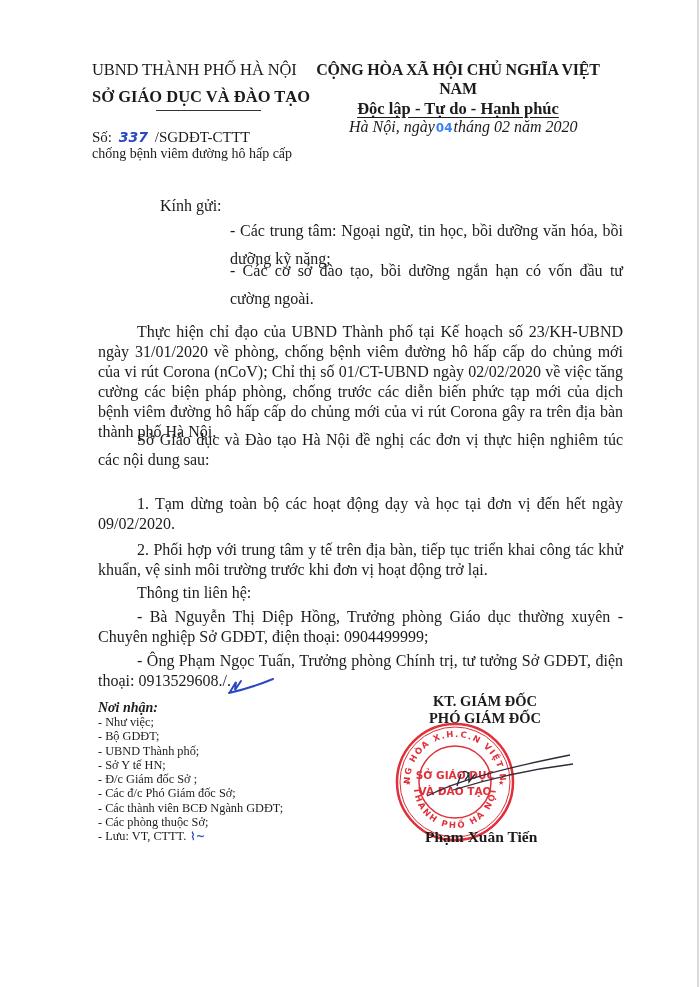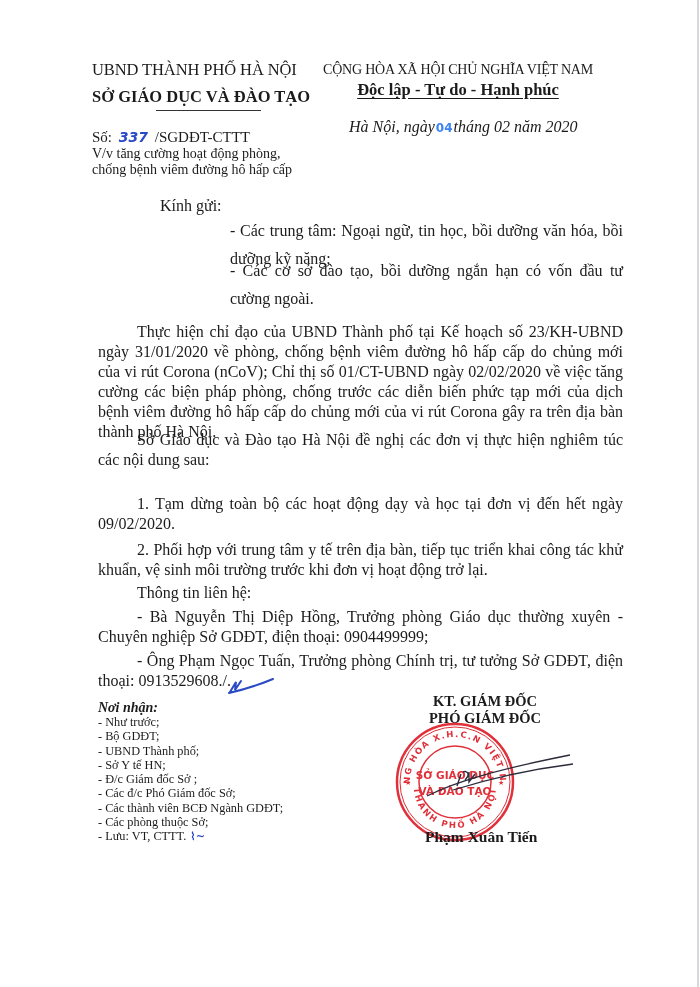--- a/index.html
+++ b/index.html
@@ -11,21 +11,21 @@
     .hl { position: absolute; left: 92px; top: 60px; width: 232px; text-align: left; }
     .hl .l1 { font-size: 16.5px; line-height: 19px; letter-spacing: -0.1px; }
     .hl .l2 { font-size: 16.5px; line-height: 20px; font-weight: bold; margin-top: 8px; }
     .hl .rule { width: 105px; height: 1px; background: #333; margin: 3px auto 0; }
     .hl .num { font-size: 15px; margin-top: 17px; line-height: 18px; }
     .hl .num .hand { font-family: "DejaVu Sans", sans-serif; font-style: italic; color: #2a49c4; font-size: 14px; font-weight: bold; margin: 0 3px; }
     .hl .subj { font-size: 14px; line-height: 16px; }
 
     
     .hr { position: absolute; left: 308px; top: 60px; width: 300px; text-align: center; }
-    .hr .l1 { font-size: 14px; font-weight: normal; line-height: 19px; letter-spacing: -0.2px; }
+    .hr .l1 { font-size: 16px; font-weight: bold; line-height: 19px; letter-spacing: -0.2px; }
     .hr .l2 { font-size: 16.5px; font-weight: bold; line-height: 21px; text-decoration: underline; text-underline-offset: 3px; }
     .date { position: absolute; left: 349px; top: 118px; font-size: 16px; font-style: italic; white-space: nowrap; }
     .date .hand { font-family: "DejaVu Sans", sans-serif; font-style: normal; color: #3b82f6; font-size: 12px; font-weight: bold; margin: 0 1px; }
 
     
     .p { position: absolute; left: 98px; width: 525px; font-size: 16px; line-height: 20px; text-align: justify; }
     .p .ind { display: inline-block; width: 39px; }
     .recip-label { position: absolute; left: 160px; top: 197px; font-size: 16px; }
     .recip { position: absolute; left: 230px; width: 393px; font-size: 16px; line-height: 28px; text-align: justify; }
 
@@ -48,21 +48,20 @@
 
 <div class="hl">
   <div class="l1">UBND THÀNH PHỐ HÀ NỘI</div>
   <div class="l2">SỞ GIÁO DỤC VÀ ĐÀO TẠO</div>
   <div class="rule"></div>
   <div class="num">
     <span>Số:</span>
     <span class="hand">337</span>
     <span>/SGDĐT-CTTT</span>
   </div>
-  <div class="subj">V/v tăng cường hoạt động phòng,</div>
   <div class="subj">chống bệnh viêm đường hô hấp cấp</div>
 </div>
 
 <div class="hr">
   <div class="l1">CỘNG HÒA XÃ HỘI CHỦ NGHĨA VIỆT NAM</div>
   <div class="l2">Độc lập - Tự do - Hạnh phúc</div>
 </div>
 <div class="date">
   <span>Hà Nội, ngày</span><span class="hand">04</span><span>tháng 02 năm 2020</span>
 </div>
@@ -78,21 +77,21 @@
 <div class="p" style="top:583px;"><span class="ind"></span><span>Thông tin liên hệ:</span></div>
 <div class="p" style="top:607px;"><span class="ind"></span><span>- Bà Nguyễn Thị Diệp Hồng, Trưởng phòng Giáo dục thường xuyên - Chuyên nghiệp Sở GDĐT, điện thoại: 0904499999;</span></div>
 <div class="p" style="top:651px;"><span class="ind"></span><span>- Ông Phạm Ngọc Tuấn, Trưởng phòng Chính trị, tư tưởng Sở GDĐT, điện thoại: 0913529608./.</span></div>
 
 <svg class="tick" viewBox="0 0 50 20">
   <path d="M4 16 L10 6 L9 14 L15 5 M3 17 C16 14, 30 10, 47 3" stroke="#2a49c4" stroke-width="2" fill="none" stroke-linecap="round"></path>
 </svg>
 
 <div class="nn">
   <div class="title">Nơi nhận:</div>
-  <div>- Như trước;</div>
+  <div>- Như việc;</div>
   <div>- Bộ GDĐT;</div>
   <div>- UBND Thành phố;</div>
   <div>- Sở Y tế HN;</div>
   <div>- Đ/c Giám đốc Sở ;</div>
   <div>- Các đ/c Phó Giám đốc Sở;</div>
   <div>- Các thành viên BCĐ Ngành GDĐT;</div>
   <div>- Các phòng thuộc Sở;</div>
   <div><span>- Lưu: VT, CTTT.</span><span class="hand">⌇~</span></div>
 </div>
 

